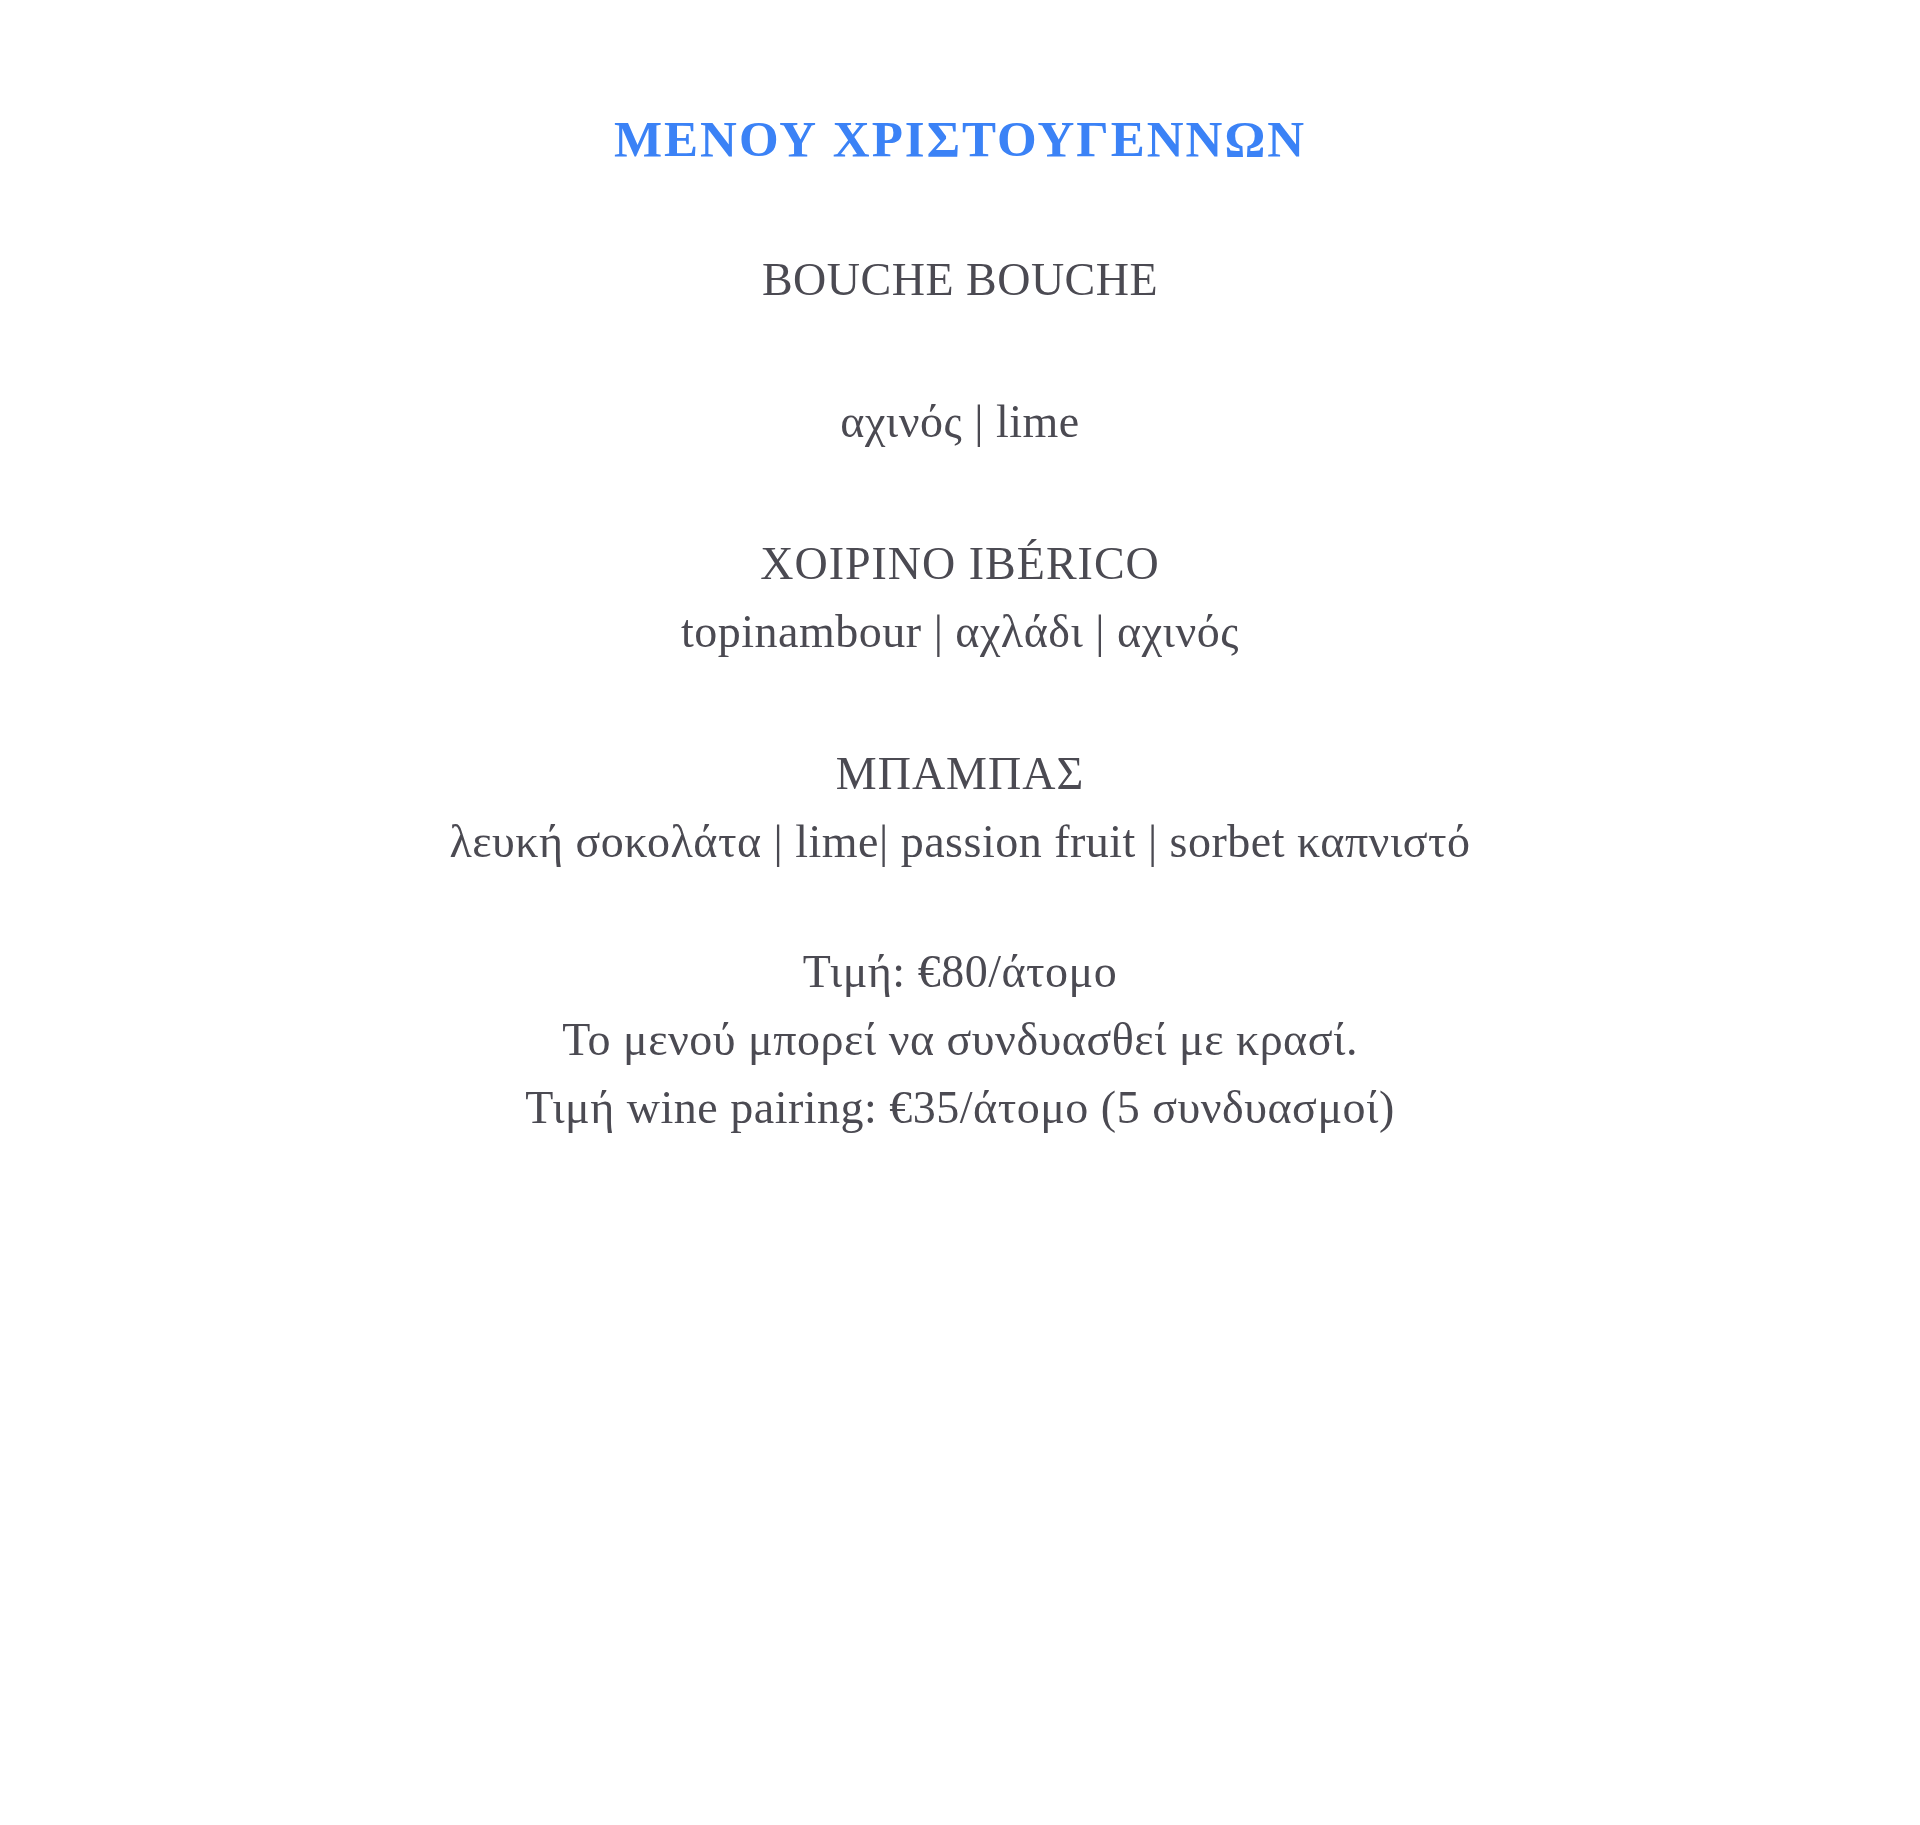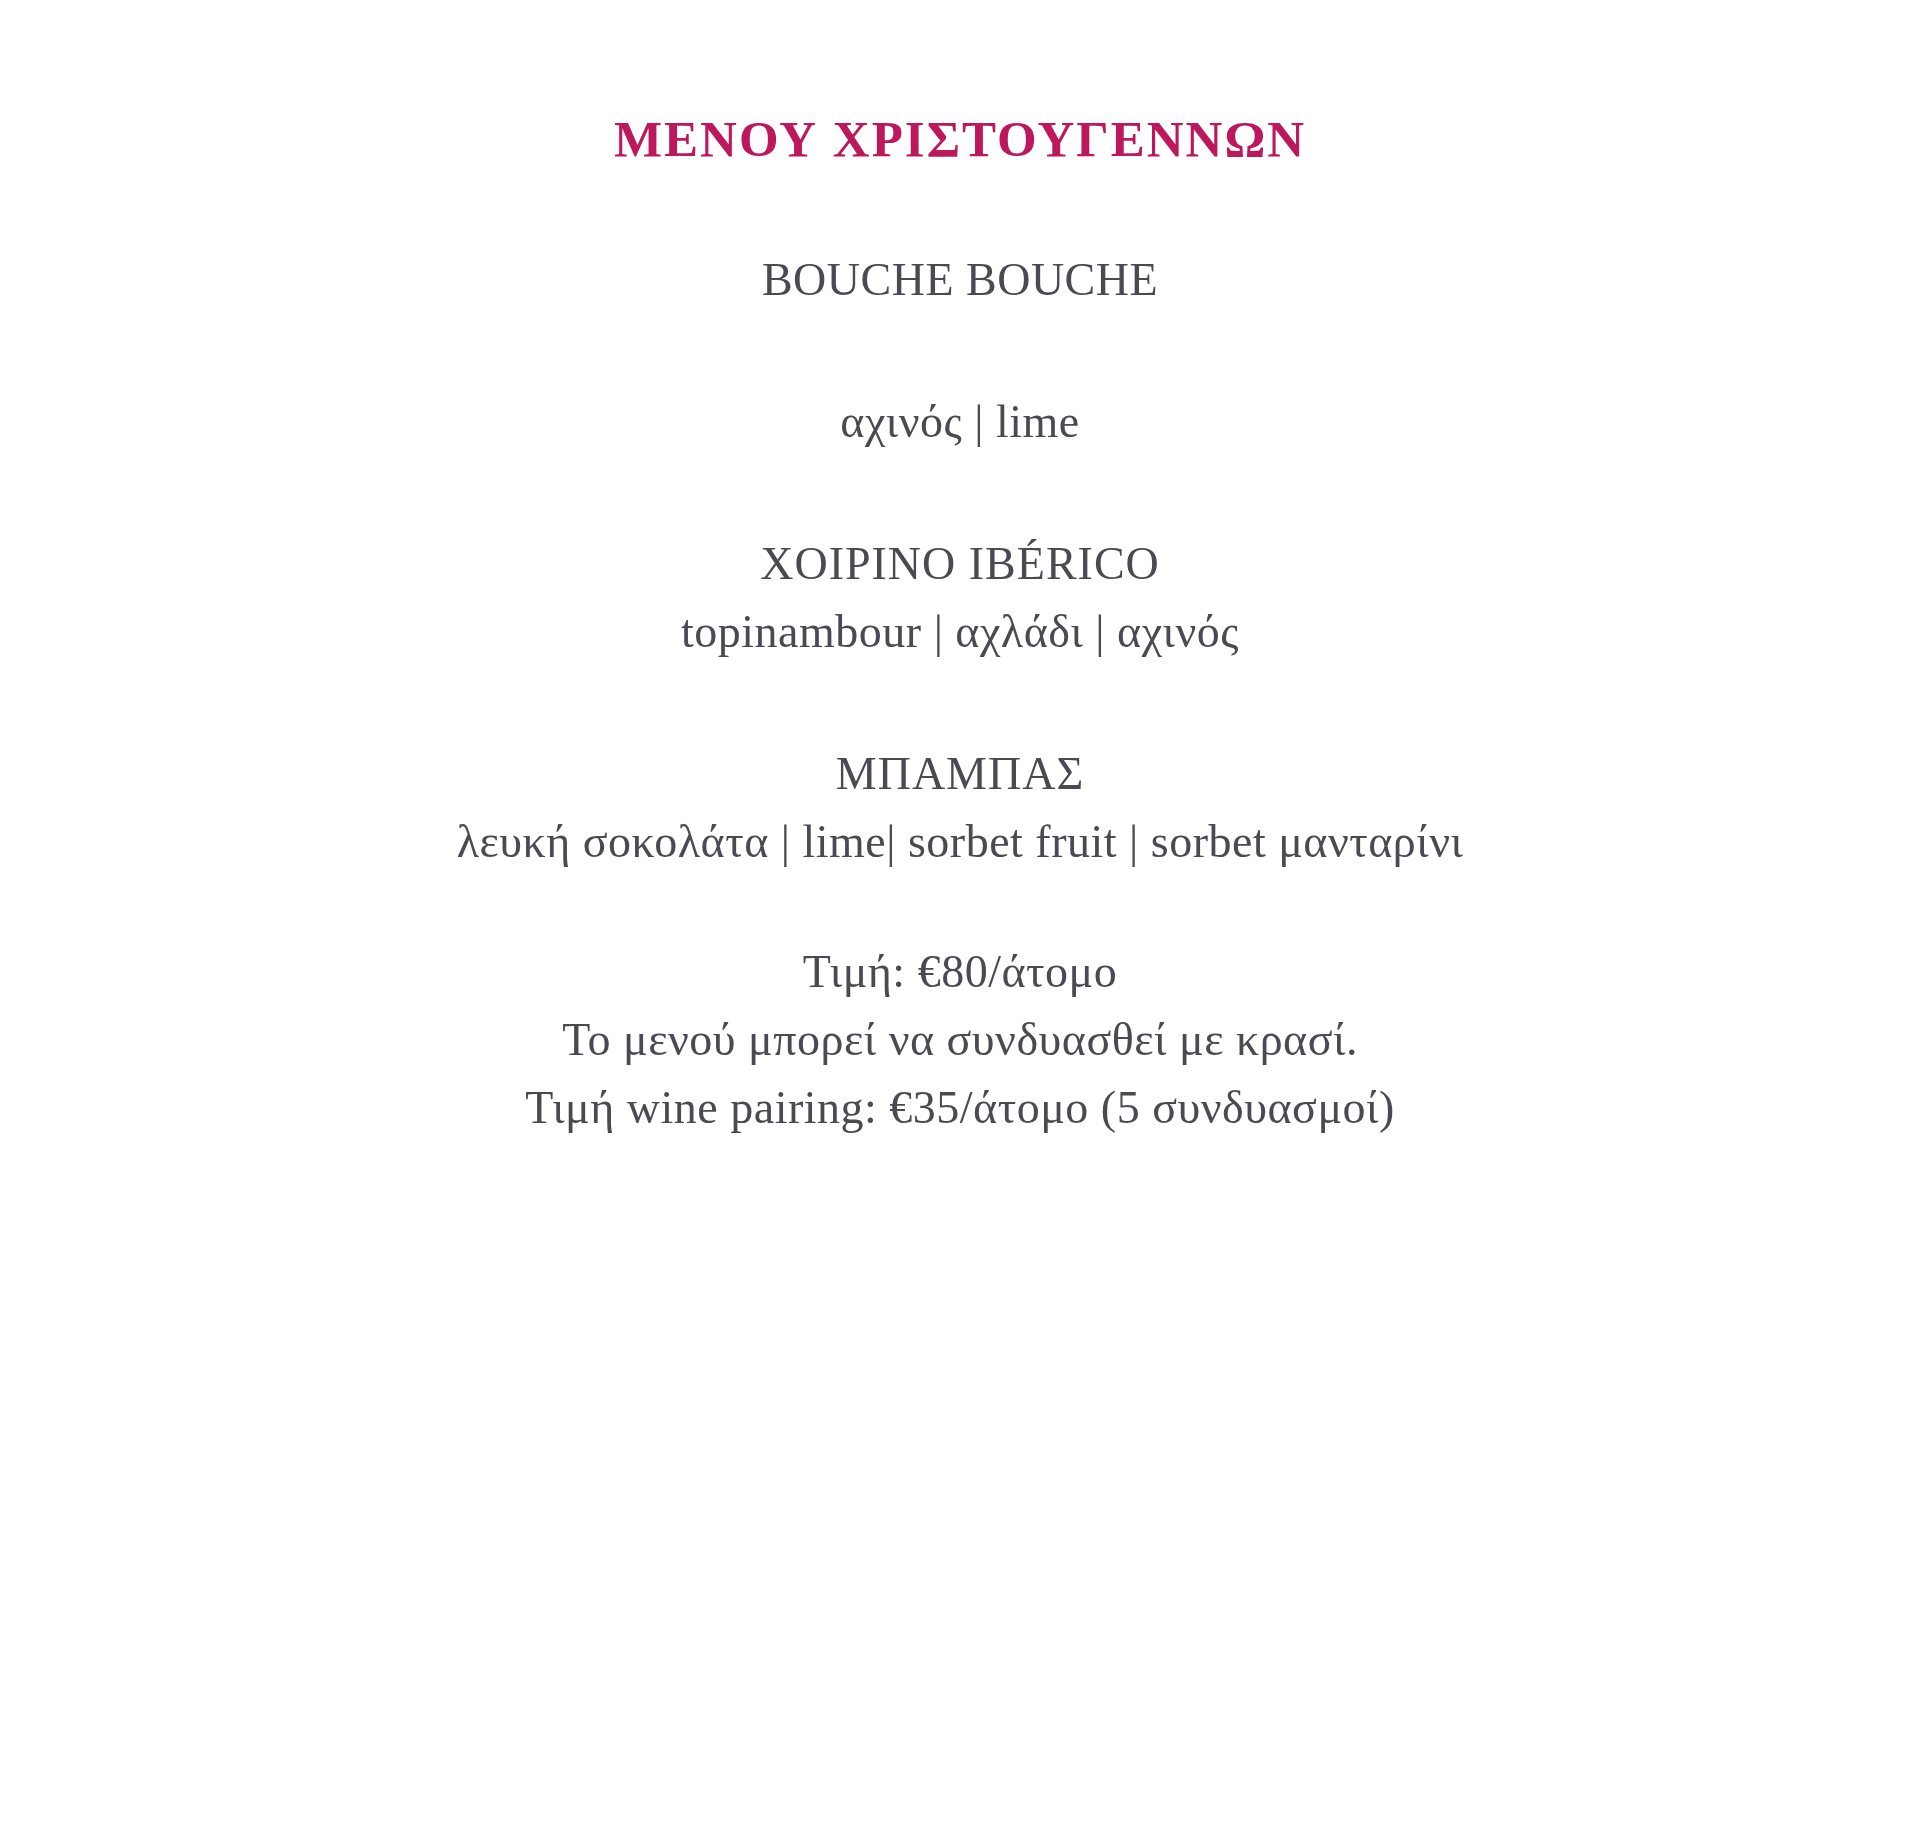--- a/index.html
+++ b/index.html
@@ -19,21 +19,21 @@
     margin: 0 auto;
     padding-top: 104px;
     text-align: center;
   }
   .page-title {
     margin: 0;
     font-size: 51px;
     font-weight: bold;
     line-height: 70px;
     letter-spacing: 2px;
-    color: #be185d;
+    color: #3b82f6;
   }
   .line {
     font-size: 46px;
     line-height: 68px;
     letter-spacing: 0.5px;
   }
   .amuse {
     margin-top: 72px;
   }
   .course {
@@ -63,21 +63,21 @@
   </section>
 
 
   <section class="course">
     <div class="line course-name">ΧΟΙΡΙΝΟ IBÉRICO</div>
     <div class="line course-desc">topinambour | αχλάδι | αχινός</div>
   </section>
 
   <section class="course">
     <div class="line course-name">ΜΠΑΜΠΑΣ</div>
-    <div class="line course-desc">λευκή σοκολάτα | lime| sorbet fruit | sorbet μανταρίνι</div>
+    <div class="line course-desc">λευκή σοκολάτα | lime| passion fruit | sorbet καπνιστό</div>
   </section>
 
   <section class="pricing">
     <div class="line">Τιμή: €80/άτομο</div>
     <div class="line">Το μενού μπορεί να συνδυασθεί με κρασί.</div>
     <div class="line">Τιμή wine pairing: €35/άτομο (5 συνδυασμοί)</div>
   </section>
 
 </div>
 

